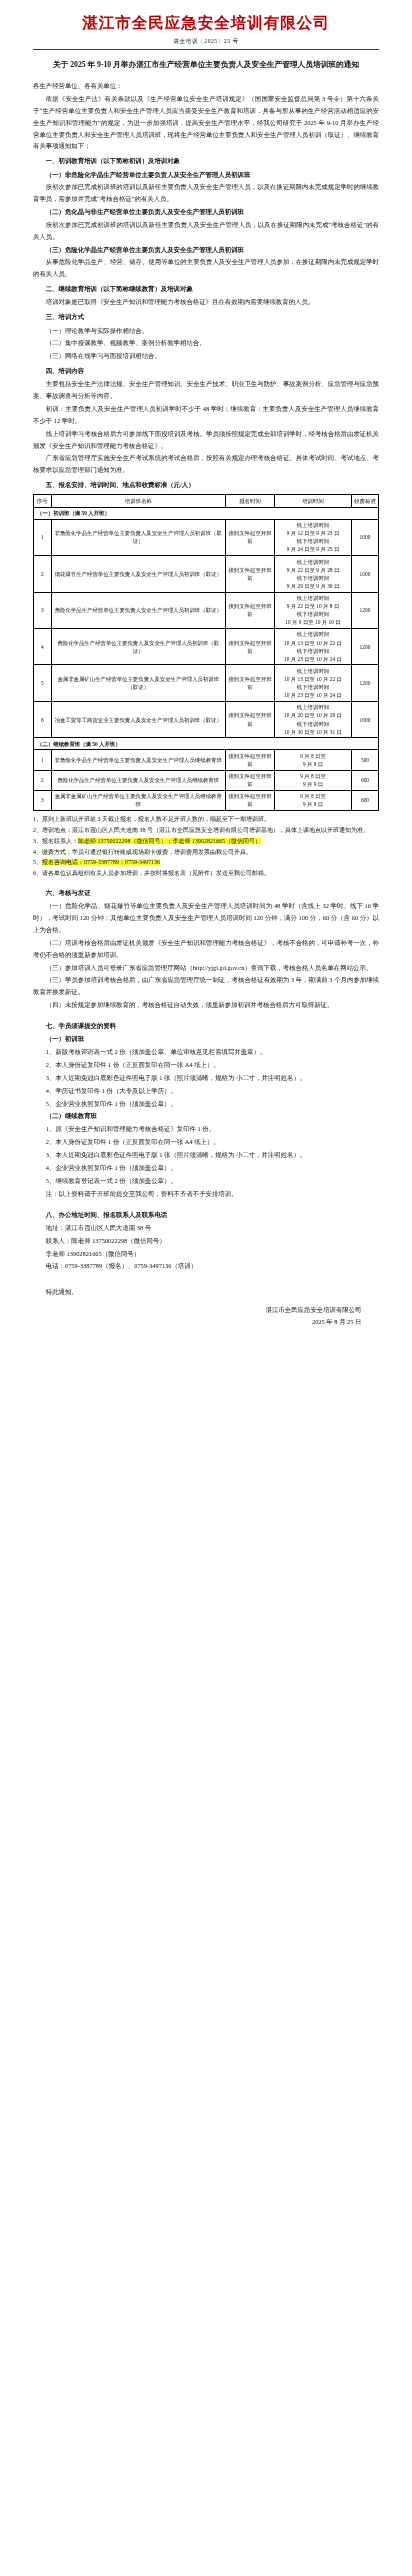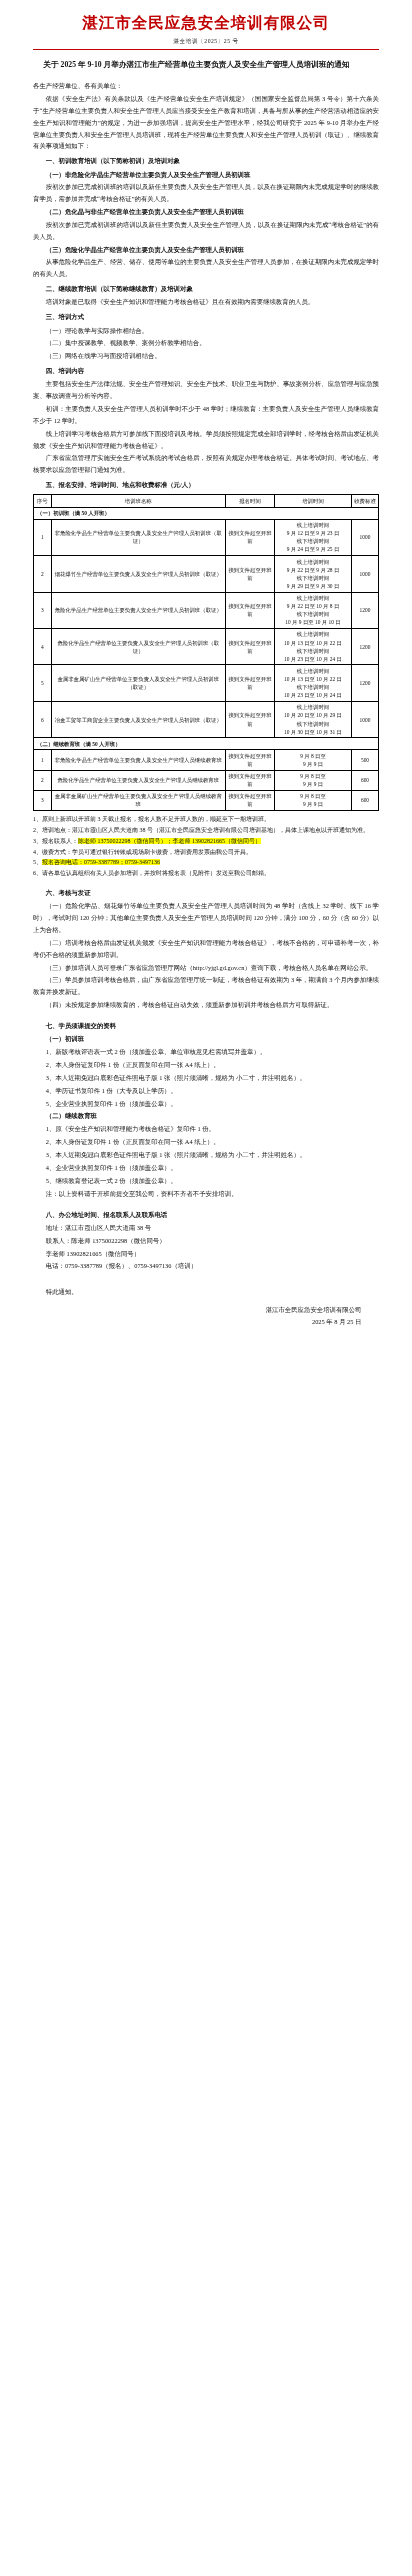--- a/index.html
+++ b/index.html
@@ -35,21 +35,21 @@
     color: #222;
     margin-top: 5.2px;
     letter-spacing: 0.5px;
   }
   .red-rule {
     height: 1px;
     background: #c00000;
     margin: 3.1px 0 9.3px 0;
   }
   .doc-title {
-    text-align: left;
+    text-align: center;
     font-weight: bold;
     font-size: 7.7px;
     line-height: 1.65;
     margin: 2.1px 10.3px 8.2px 10.3px;
   }
   p.body {
     font-size: 6.4px;
     line-height: 1.85;
     margin: 0 0 1px 0;
     text-align: justify;

